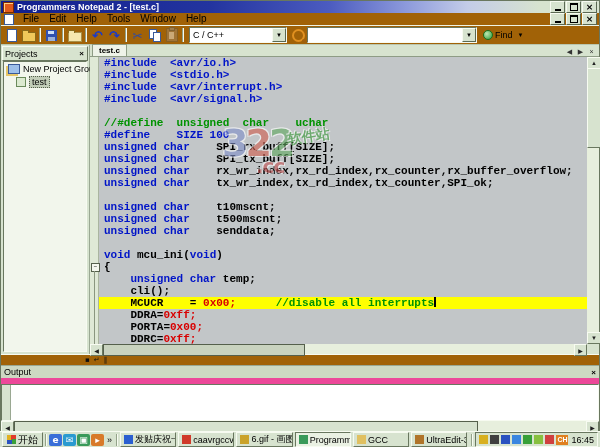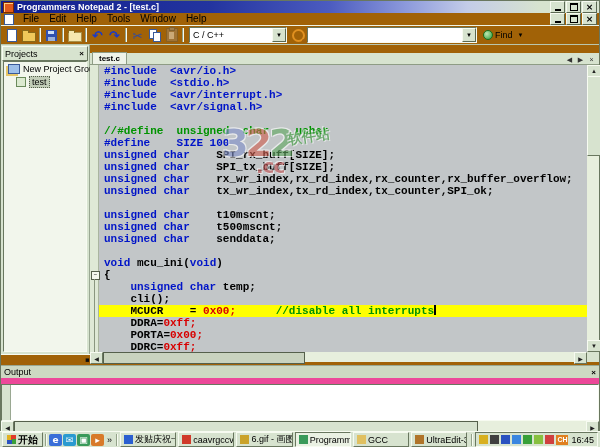--- a/index.html
+++ b/index.html
@@ -71,21 +71,21 @@
   #proj-header .t{font-size:9px;flex:1;padding-left:2px}
   #proj-close{font-size:8px;font-weight:bold;width:11px;height:11px;display:flex;align-items:center;justify-content:center}
   #proj-tree{background:#f2f6ec;position:absolute;left:2px;right:2px;top:16px;bottom:2px;font-size:9px}
   .tree-row{display:flex;align-items:center;height:13px;white-space:nowrap}
   .i-pgroup{width:10px;height:8px;background:#9ec0ea;border:1px solid #3a5a9a;box-shadow:-2px 2px 0 #e6c668;margin:0 3px 0 4px;flex:none}
   .i-proj{width:8px;height:8px;background:#dcead0;border:1px solid #6a8a5a;margin:0 3px 0 2px;flex:none}
   .tree-child{padding-left:10px}
   .tree-sel{background:#c2cdb8;border:1px dotted #55604c;padding:0 2px}
 
   
-  #editorpane{position:absolute;left:89px;top:8px;right:0;height:309px}
+  #editorpane{position:absolute;left:89px;top:0;right:0;height:309px}
   #tabbar{height:11px;display:flex;align-items:flex-end;background:#d7e3cf;border-bottom:1px solid #8e9c85}
   #tab-active{height:11px;background:#eef3e8;border:1px solid #8e9c85;border-bottom:none;
     font-size:8px;font-weight:bold;padding:0 6px;display:flex;align-items:center;margin-left:2px}
   #tab-nav{margin-left:auto;display:flex;align-items:center;padding-right:2px}
   .tabnav-btn{font-size:7px;width:11px;height:9px;display:flex;align-items:center;justify-content:center;color:#333}
 
   #editor{position:absolute;left:0;top:12px;right:0;height:287px;background:#c2c6c8;overflow:hidden}
   #fold-margin{position:absolute;left:0;top:0;width:8px;height:100%;background:#dfe9d6;border-right:1px solid #aab5a0}
   #fold-box{position:absolute;left:1px;top:206px;width:7px;height:7px;background:#f4f8ee;border:1px solid #55604c;
     font-size:6px;line-height:5px;text-align:center;color:#000}
@@ -137,21 +137,21 @@
 
   
   #statusbar{height:12px;display:flex;align-items:stretch;padding-top:1px}
   .status-cell{font-size:8px;line-height:10px;padding:0 3px;margin-right:2px;white-space:nowrap;overflow:hidden;
     border:1px solid;border-color:#69775f #f7fbf1 #f7fbf1 #69775f}
   .sc0{width:66px}.sc1{width:40px}.sc2{width:42px}.sc3{width:178px}.sc4{flex:1;margin-right:0}
 
   
   #taskbar{position:absolute;left:0;bottom:0;width:600px;height:16px;background:#d7e3cf;border-top:1px solid #f7fbf1;
     display:flex;align-items:center;padding:0 2px;box-sizing:border-box}
-  #start-btn{height:13px;display:flex;align-items:center;padding:0 4px;font-size:10px;font-weight:bold;flex:none}
+  #start-btn{height:13px;display:flex;align-items:center;padding:0 4px;font-size:10px;font-weight:normal;flex:none}
   #start-flag{width:9px;height:9px;margin-right:2px;flex:none;
     background:conic-gradient(#e03a2a 0 25%,#3aa03a 25% 50%,#2a52c0 50% 75%,#e0b020 75%)}
   .tb-sep{width:0;height:12px;border-left:1px solid #93a289;border-right:1px solid #f7fbf1;margin:0 2px;flex:none}
   .ql{width:13px;height:12px;display:flex;align-items:center;justify-content:center;flex:none;
     font-size:9px;font-weight:bold;color:#fff;border-radius:2px;margin-right:1px;font-family:"DejaVu Sans",sans-serif}
   #ql-chevron{font-size:9px;margin:0 2px;flex:none}
   .task-btn{height:13px;display:flex;align-items:center;padding:0 3px;margin-right:2px;font-size:9px;
     max-width:66px;min-width:0;flex:1 1 60px;white-space:nowrap;overflow:hidden}
   .task-btn .ic{width:9px;height:9px;margin-right:2px;flex:none}
   .task-btn.active{border-color:#69775f #f7fbf1 #f7fbf1 #69775f;background:#eaf1e3}

